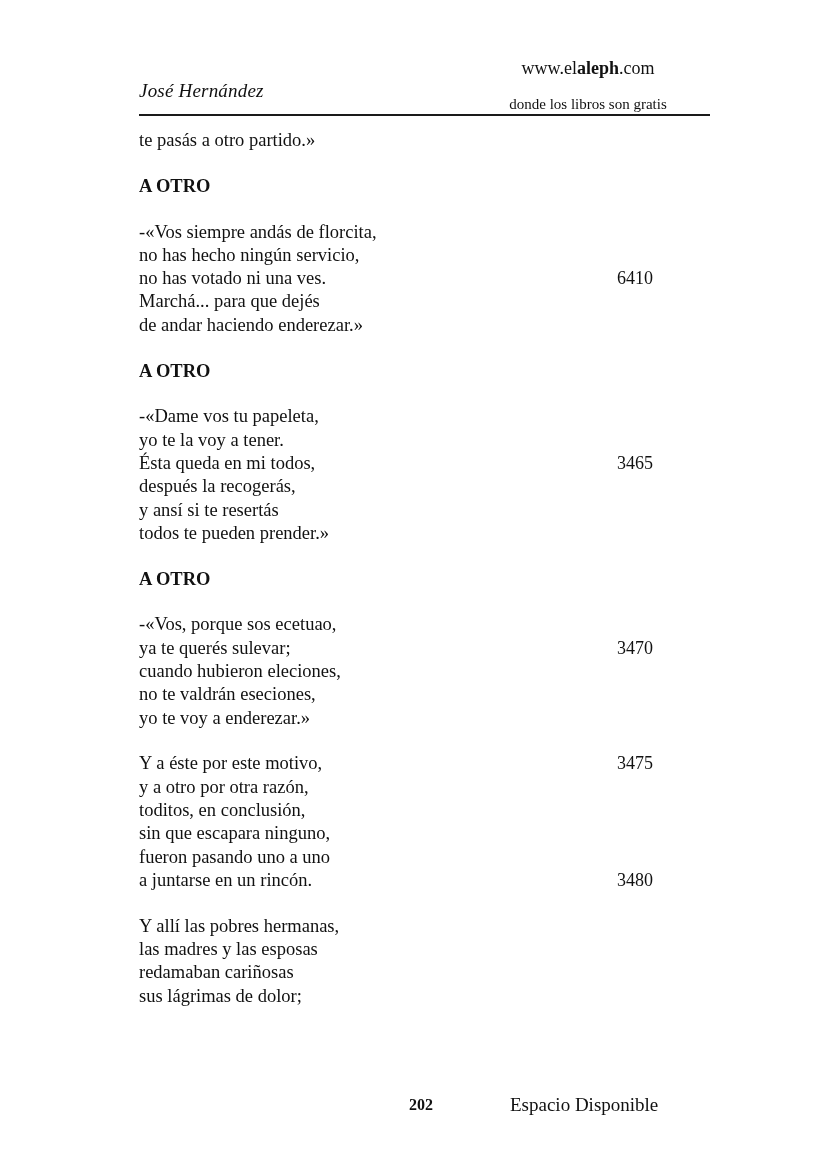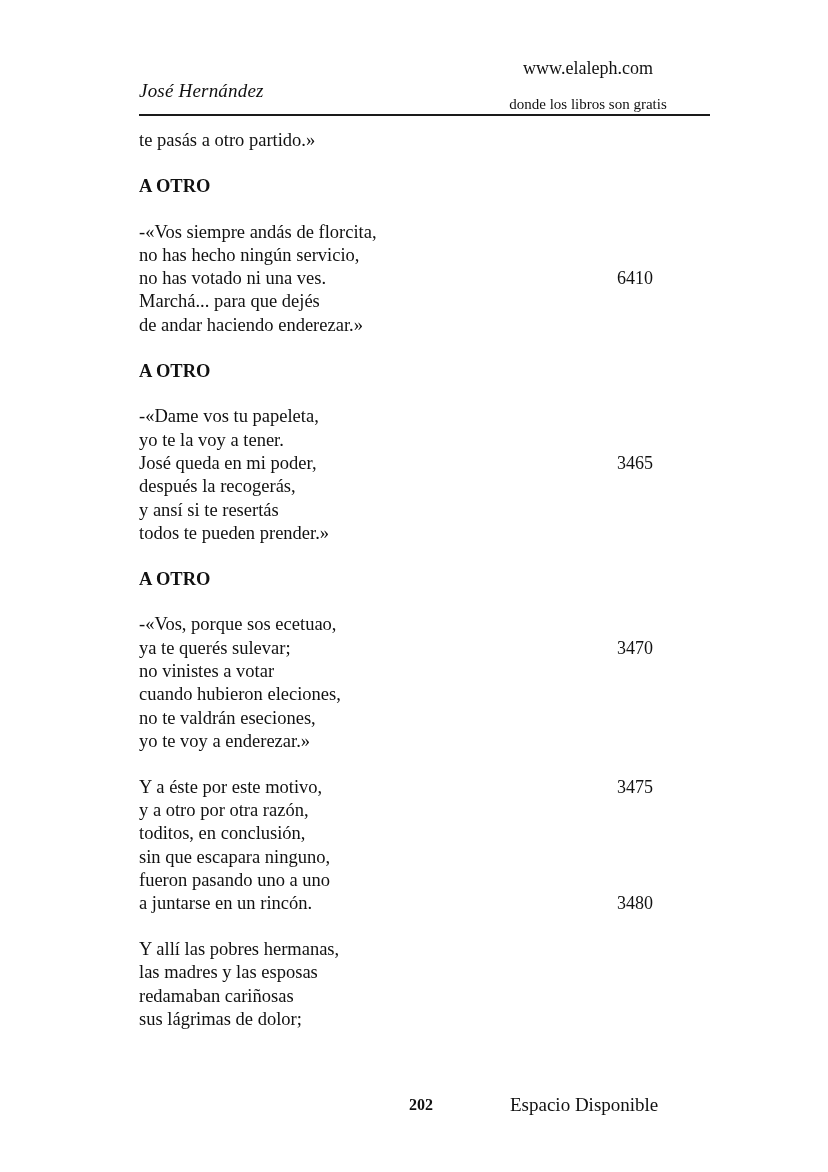--- a/index.html
+++ b/index.html
@@ -36,21 +36,21 @@
       right: 22px;
       top: 0;
       text-align: center;
       width: 200px;
     }
     .site-url {
       font-size: 18px;
       line-height: 24px;
       display: block;
     }
-    .site-url b { font-weight: normal; text-align: right; }
+    .site-url b { font-weight: bold; text-align: right; }
     .site-tagline {
       font-size: 15px;
       line-height: 22px;
       display: block;
       margin-top: 13px;
     }
     .poem {
       position: absolute;
       left: 139px;
       top: 129px;
@@ -118,31 +118,30 @@
   <div class="line"><span>no has hecho ningún servicio,</span><span class="lineno"></span></div>
   <div class="line"><span>no has votado ni una ves.</span><span class="lineno">6410</span></div>
   <div class="line"><span>Marchá... para que dejés</span><span class="lineno"></span></div>
   <div class="line"><span>de andar haciendo enderezar.»</span><span class="lineno"></span></div>
   <div class="gap"></div>
 
   <div class="heading">A OTRO</div>
   <div class="gap"></div>
   <div class="line"><span>-«Dame vos tu papeleta,</span><span class="lineno"></span></div>
   <div class="line"><span>yo te la voy a tener.</span><span class="lineno"></span></div>
-  <div class="line"><span>José queda en mi poder,</span><span class="lineno">3465</span></div>
+  <div class="line"><span>Ésta queda en mi todos,</span><span class="lineno">3465</span></div>
   <div class="line"><span>después la recogerás,</span><span class="lineno"></span></div>
   <div class="line"><span>y ansí si te resertás</span><span class="lineno"></span></div>
   <div class="line"><span>todos te pueden prender.»</span><span class="lineno"></span></div>
   <div class="gap"></div>
 
   <div class="heading">A OTRO</div>
   <div class="gap"></div>
   <div class="line"><span>-«Vos, porque sos ecetuao,</span><span class="lineno"></span></div>
   <div class="line"><span>ya te querés sulevar;</span><span class="lineno">3470</span></div>
-  <div class="line"><span>no vinistes a votar</span><span class="lineno"></span></div>
   <div class="line"><span>cuando hubieron eleciones,</span><span class="lineno"></span></div>
   <div class="line"><span>no te valdrán eseciones,</span><span class="lineno"></span></div>
   <div class="line"><span>yo te voy a enderezar.»</span><span class="lineno"></span></div>
   <div class="gap"></div>
 
   <div class="line"><span>Y a éste por este motivo,</span><span class="lineno">3475</span></div>
   <div class="line"><span>y a otro por otra razón,</span><span class="lineno"></span></div>
   <div class="line"><span>toditos, en conclusión,</span><span class="lineno"></span></div>
   <div class="line"><span>sin que escapara ninguno,</span><span class="lineno"></span></div>
   <div class="line"><span>fueron pasando uno a uno</span><span class="lineno"></span></div>

